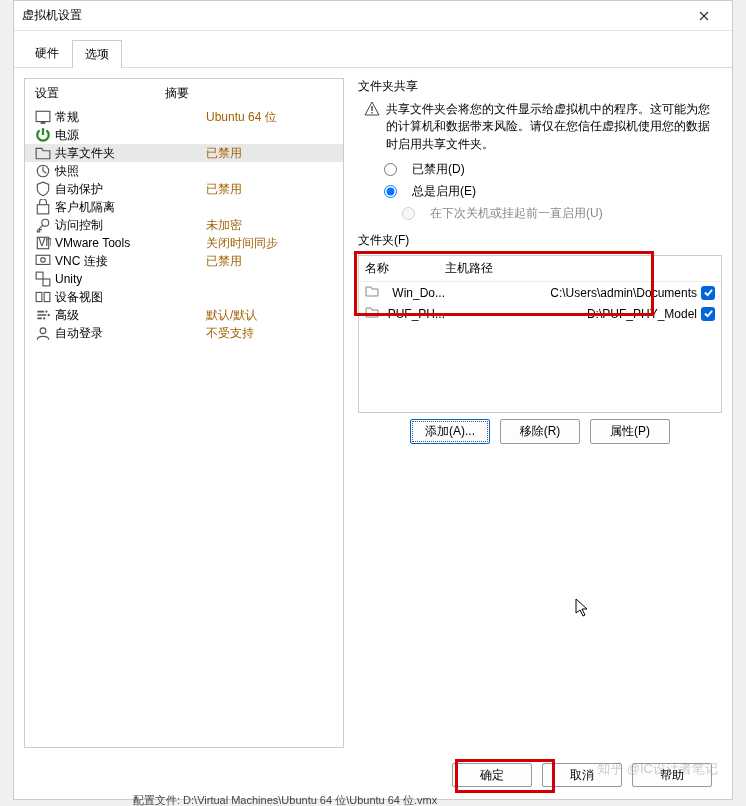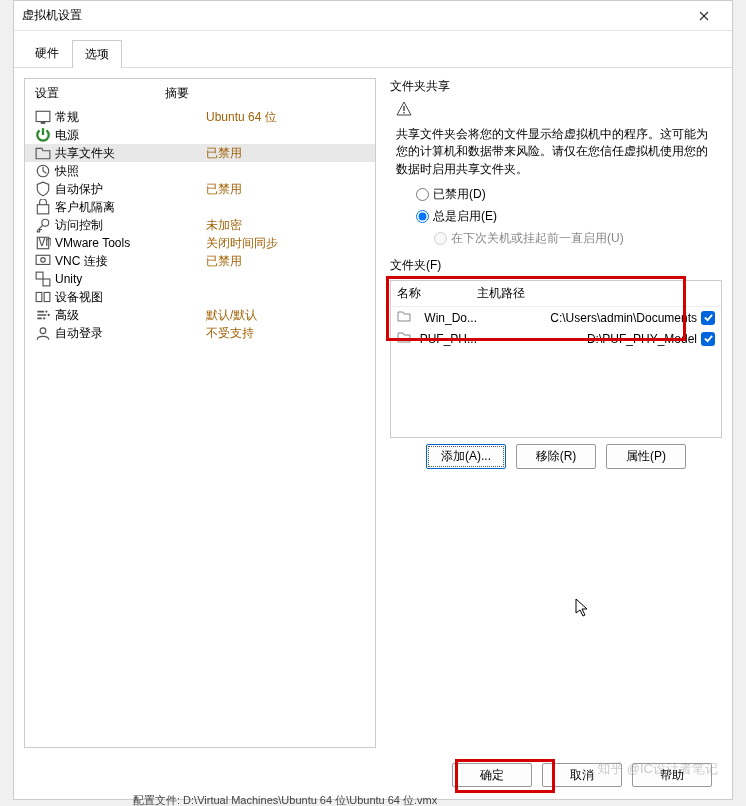--- a/index.html
+++ b/index.html
@@ -6,39 +6,39 @@
 body { background: #f0f0f0; width: 746px; height: 806px; overflow: hidden; position: relative; }
 .dialog { position: absolute; left: 13px; top: 0; width: 720px; height: 800px; background: #fff; border: 1px solid #ccc; }
 .titlebar { height: 30px; display: flex; align-items: center; padding: 0 8px; border-bottom: 1px solid #e5e5e5; justify-content: flex-end; }
 .titlebar-title { flex: 1; }
 .close-btn { width: 40px; height: 28px; display: flex; align-items: center; justify-content: center; cursor: pointer; }
 .close-btn svg { width: 10px; height: 10px; }
 .tabs { display: flex; padding: 8px 8px 0 8px; border-bottom: 1px solid #ddd; }
 .tab { padding: 5px 12px; border: 1px solid transparent; border-bottom: none; cursor: pointer; }
 .tab.active { border-color: #ccc; background: #fff; position: relative; top: 1px; }
 .content { display: flex; padding: 10px; gap: 14px; height: 690px; }
-.left-panel { width: 352px; border: 1px solid #ccc; background: #fff; }
+.left-panel { width: 320px; border: 1px solid #ccc; background: #fff; }
 .left-header { display: flex; padding: 6px 10px; font-weight: normal; }
 .col-setting { width: 130px; }
 .col-summary { flex: 1; }
 .settings-list { }
 .setting-row { display: flex; align-items: center; padding: 2px 10px; height: 18px; cursor: pointer; }
 .setting-row.selected { background: #e8e8e8; }
 .row-icon { width: 16px; height: 14px; display: inline-flex; align-items: center; justify-content: center; margin-right: 4px; color: #555; text-align: center; }
 .row-icon.green svg { fill: #2a8a2a; }
 .row-label { width: 110px; }
 .row-value { flex: 1; color: #a16207; margin-left: 41px; }
 .right-panel { flex: 1; display: flex; flex-direction: column; gap: 10px; }
 .group { }
 .group-title { margin-bottom: 6px; }
-.warning-row { display: flex; gap: 6px; padding: 0 6px 8px 6px; flex-direction: column; }
+.warning-row { display: flex; gap: 6px; padding: 0 6px 8px 6px; }
 .warn-icon { width: 16px; flex-shrink: 0; }
 .warn-text { line-height: 1.45; }
 .radio-group { padding-left: 26px; display: flex; flex-direction: column; gap: 5px; }
-.radio-row { display: flex; align-items: center; gap: 4px; }
+.radio-row { display: flex; align-items: center; gap: 15px; }
 .radio-row.indent { padding-left: 18px; color: #888; }
 .radio { width: 13px; height: 13px; }
 .folders-box { border: 1px solid #ccc; height: 158px; position: relative; margin-top: 4px; }
 .fb-header { display: flex; padding: 4px 6px; border-bottom: 1px solid #eee; }
 .fb-col-name { width: 80px; }
 .fb-col-path { flex: 1; }
 .fb-row { display: flex; align-items: center; padding: 2px 6px; gap: 4px; text-align: right; }
 .fb-icon { width: 14px; }
 .fb-name { width: 62px; white-space: nowrap; overflow: hidden; text-overflow: ellipsis; }
 .fb-path { flex: 1; white-space: nowrap; overflow: hidden; }

